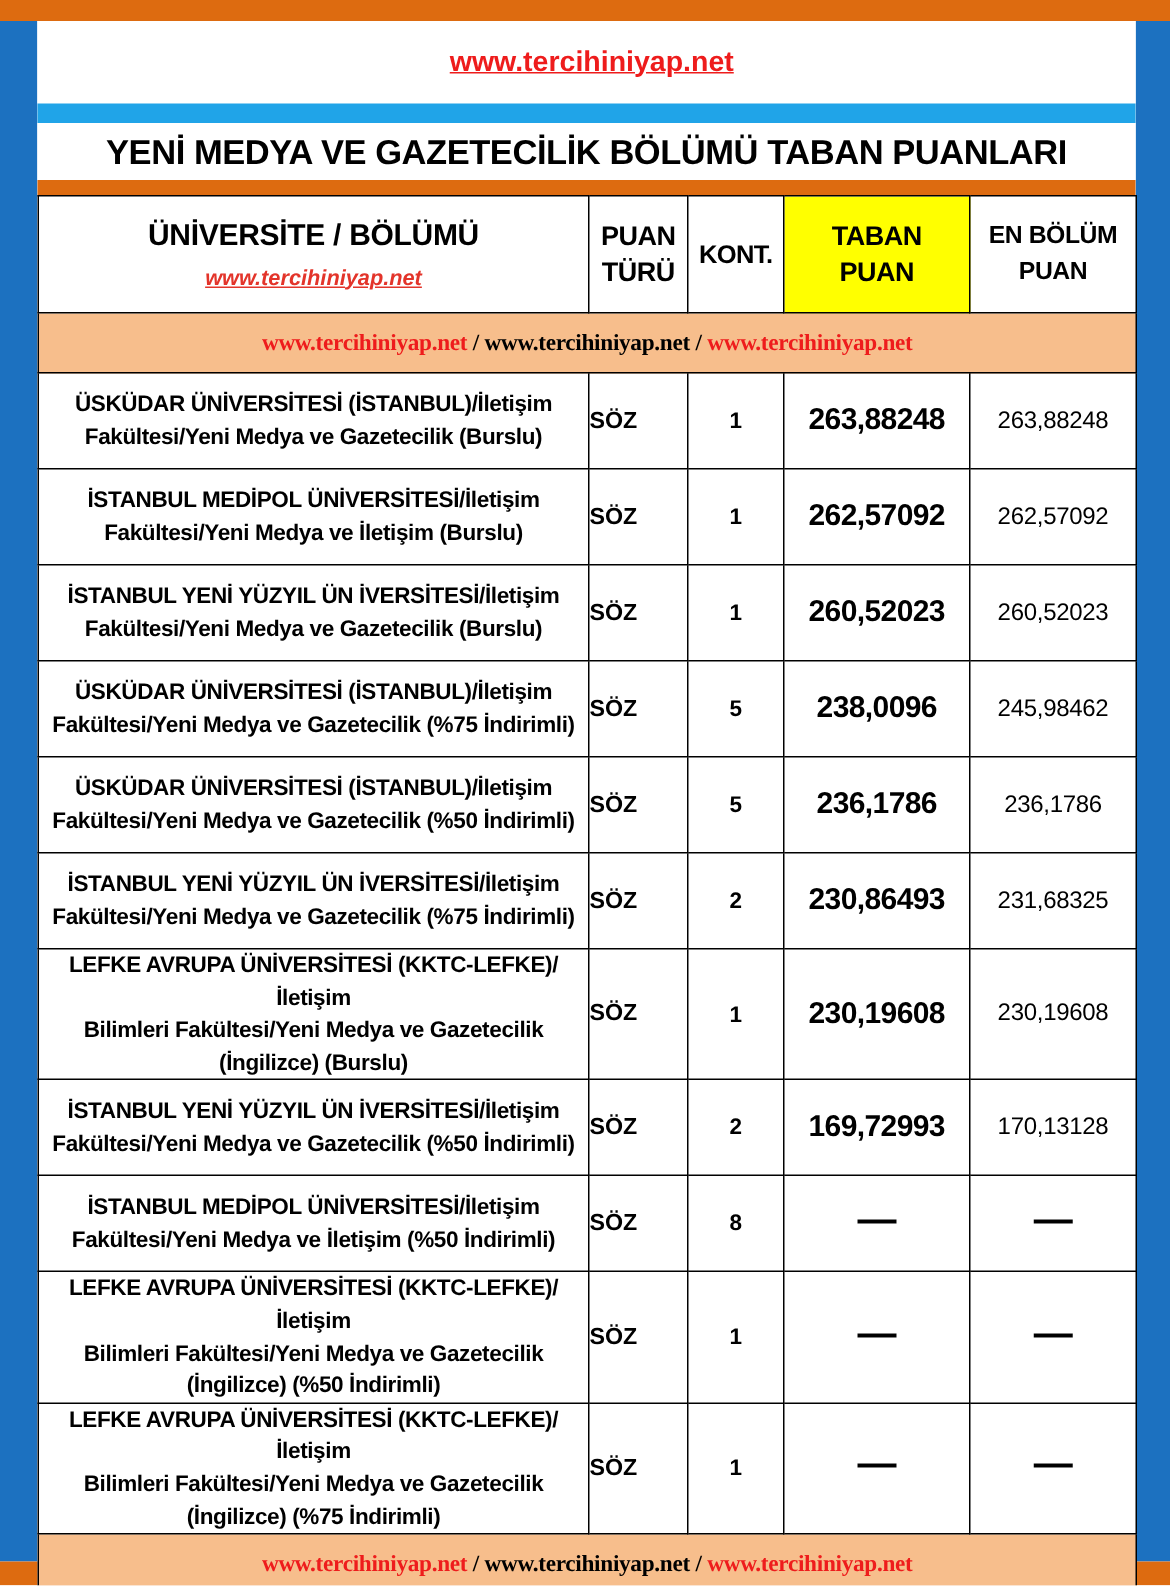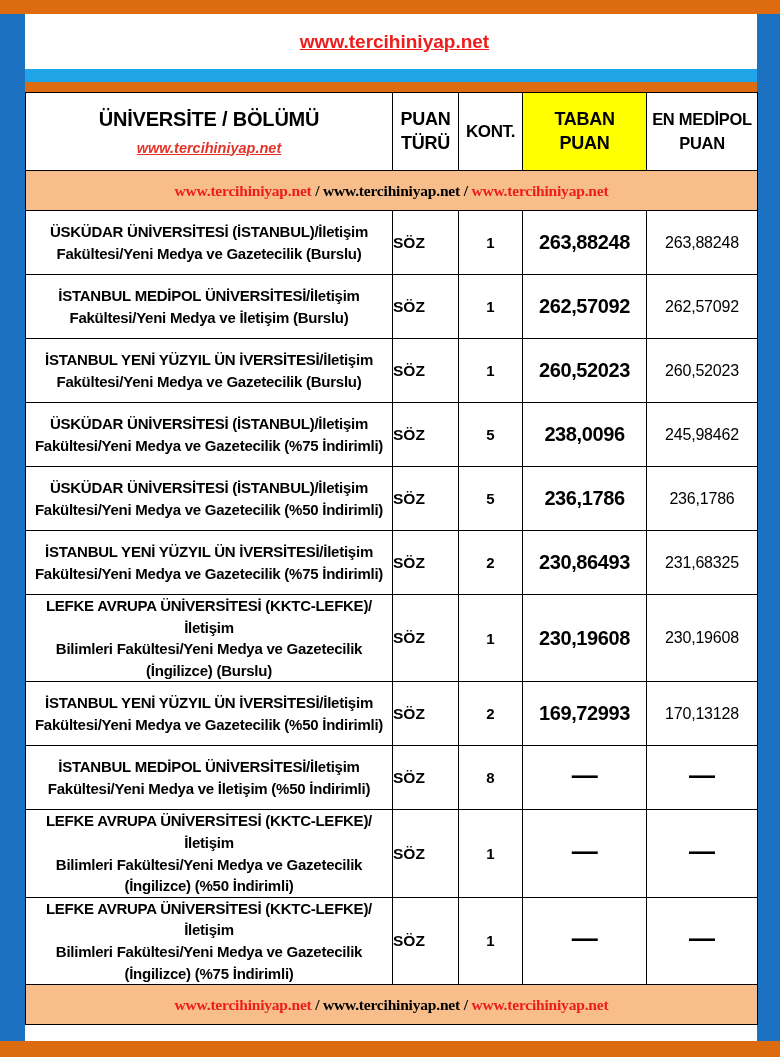--- a/index.html
+++ b/index.html
@@ -252,20 +252,23 @@
   <div class="bar-bottom"></div>
 
   <div class="content">
 
     <div class="title-bar">
       <span class="title-url">www.tercihiniyap.net</span>
     </div>
 
     <div class="divider-blue"></div>
 
+    <div class="subtitle-bar">
+      <span class="subtitle-text">YENİ MEDYA VE GAZETECİLİK BÖLÜMÜ TABAN PUANLARI</span>
+    </div>
 
     <div class="divider-orange"></div>
 
     <table class="scores">
       <colgroup>
         <col class="c-uni">
           <col class="c-tur">
           <col class="c-kont">
           <col class="c-taban">
           <col class="c-max">
@@ -281,21 +284,21 @@
             <div class="hdr-lbl">TÜRÜ</div>
           </th>
           <th class="hdr">
             <div class="hdr-lbl-sm">KONT.</div>
           </th>
           <th class="hdr yellow">
             <div class="hdr-lbl">TABAN</div>
             <div class="hdr-lbl">PUAN</div>
           </th>
           <th class="hdr">
-            <div class="hdr-lbl-max">EN MEDİPOL</div>
+            <div class="hdr-lbl-max">EN BÖLÜM</div>
             <div class="hdr-lbl-max">PUAN</div>
           </th>
         </tr>
       </thead>
       <tbody id="tbody">
           <tr class="urlrow">
             <td colspan="5"><span class="url-line"><span class="url-red">www.tercihiniyap.net</span><span class="url-blk"> / </span><span class="url-blk">www.tercihiniyap.net</span><span class="url-blk"> / </span><span class="url-red">www.tercihiniyap.net</span></span></td>
           </tr>
           <tr class="r2">
             <td class="row-uni">

